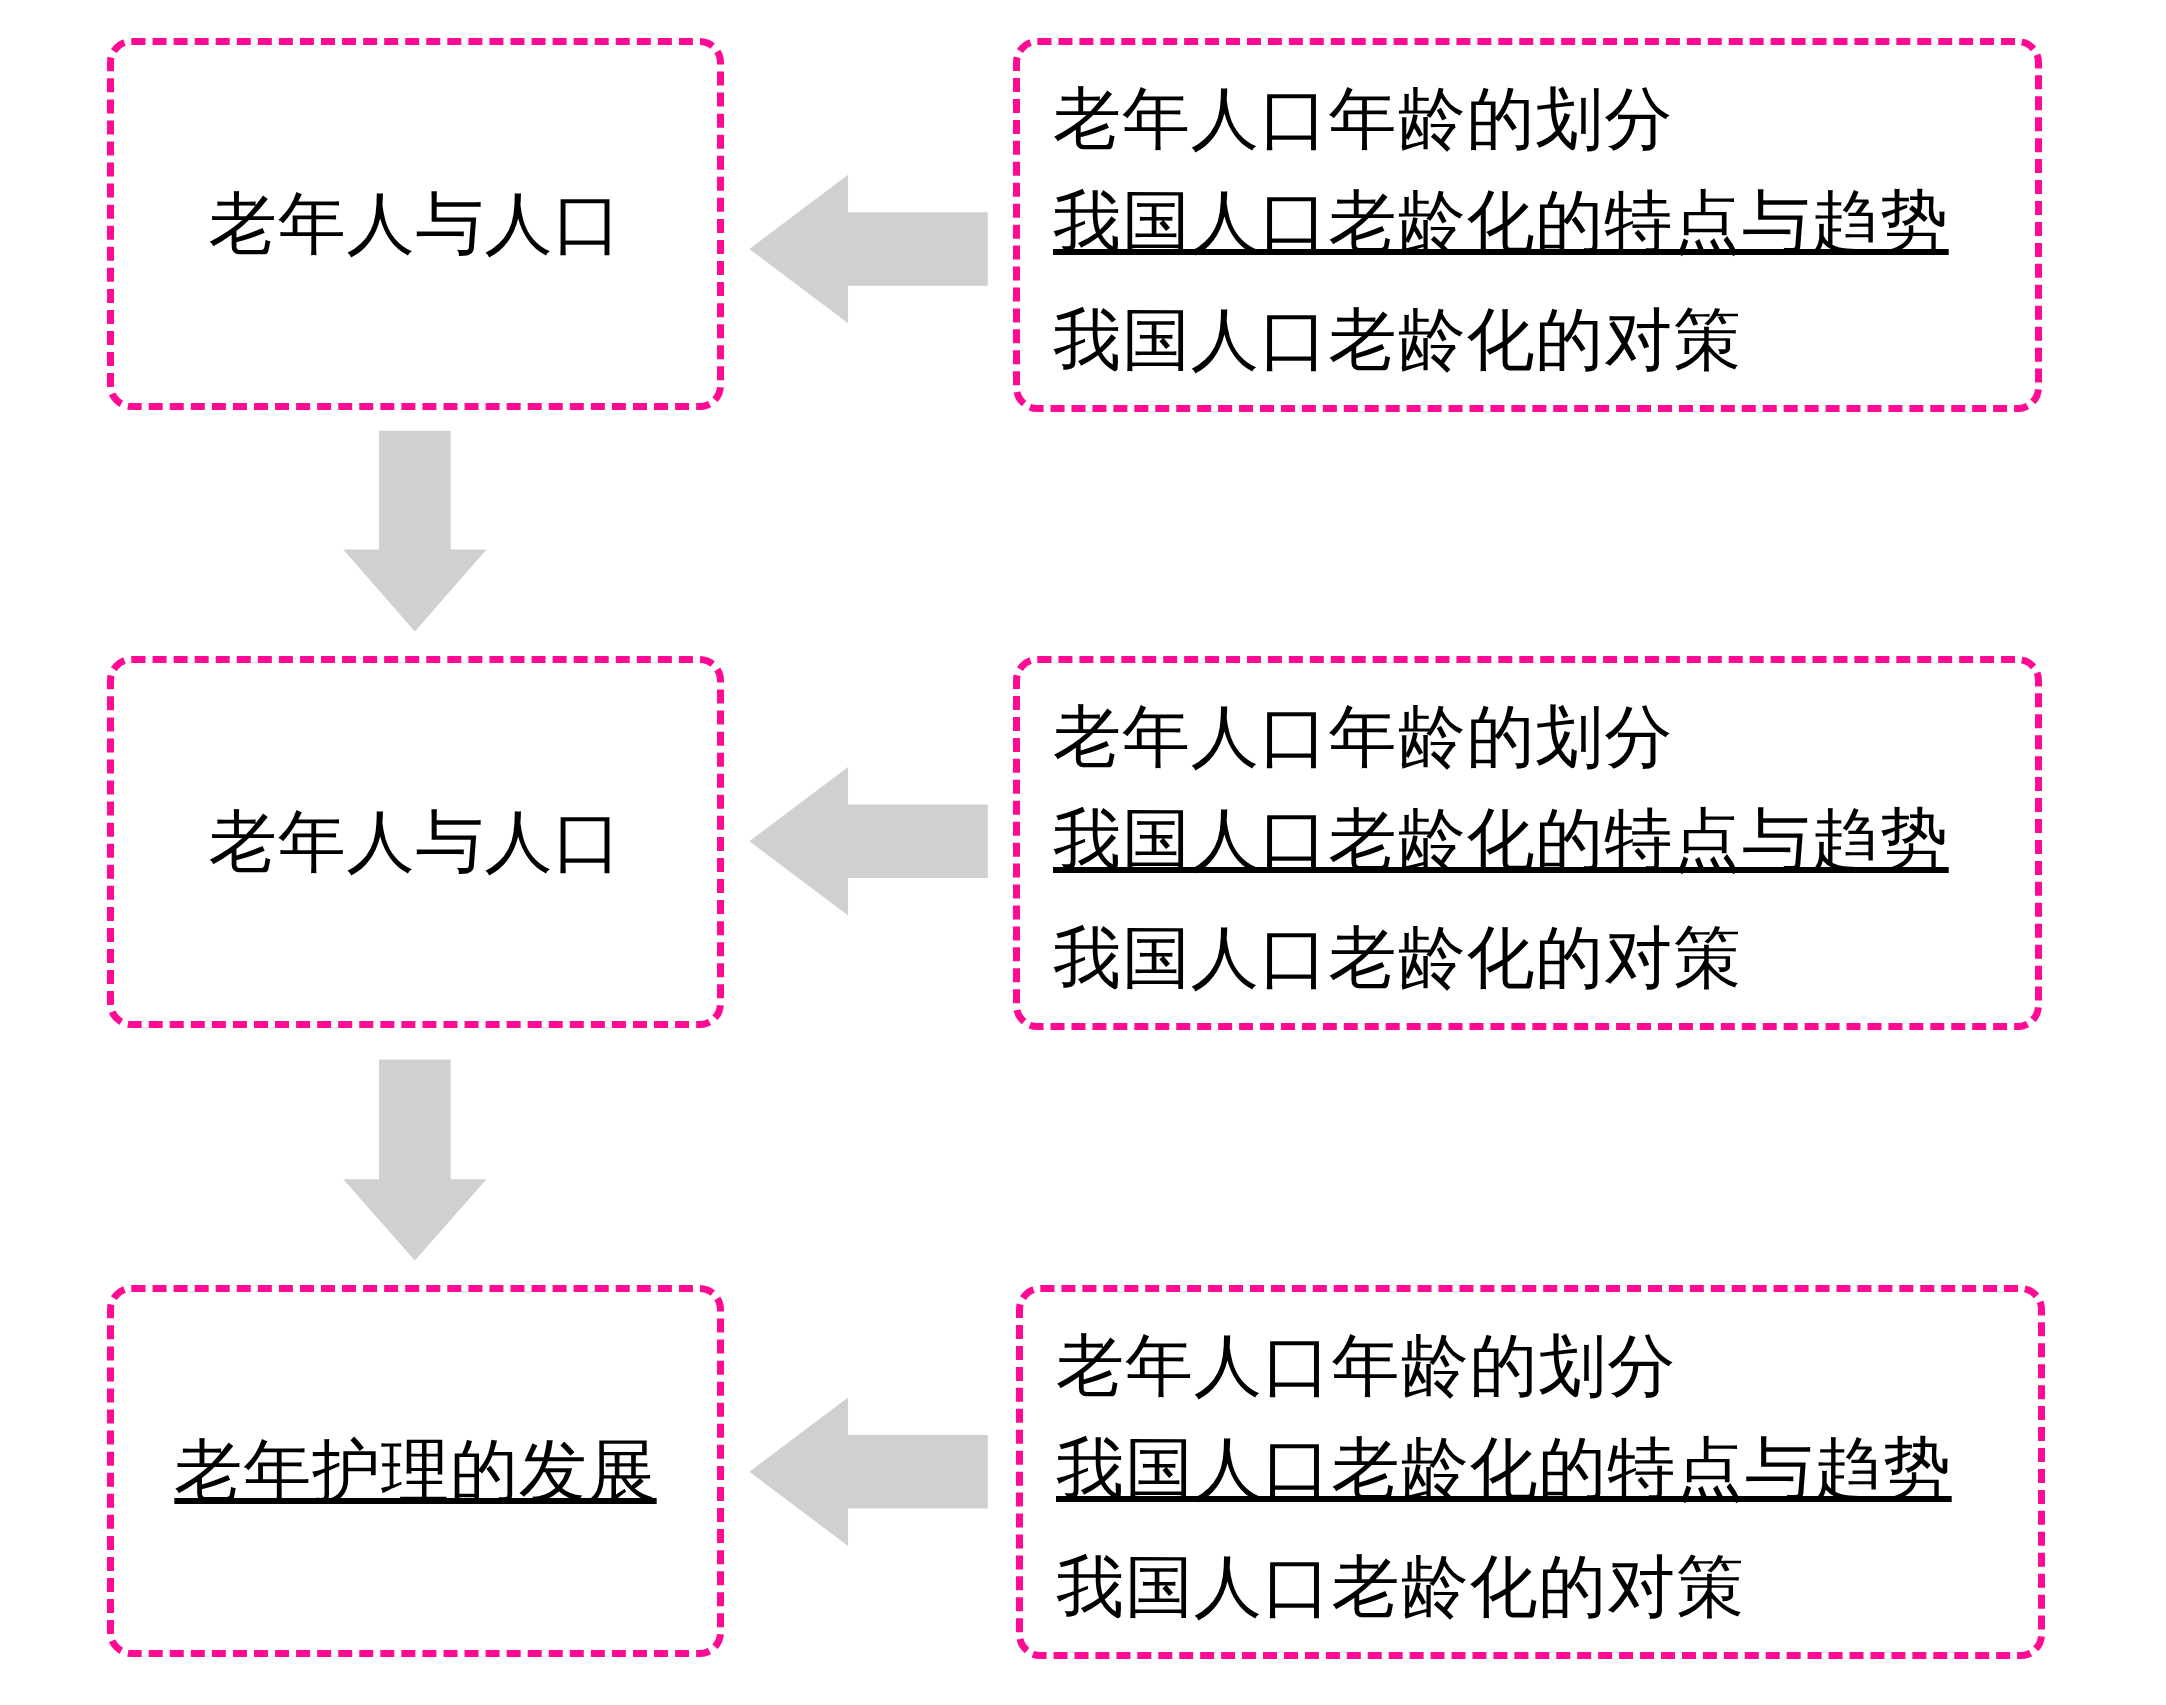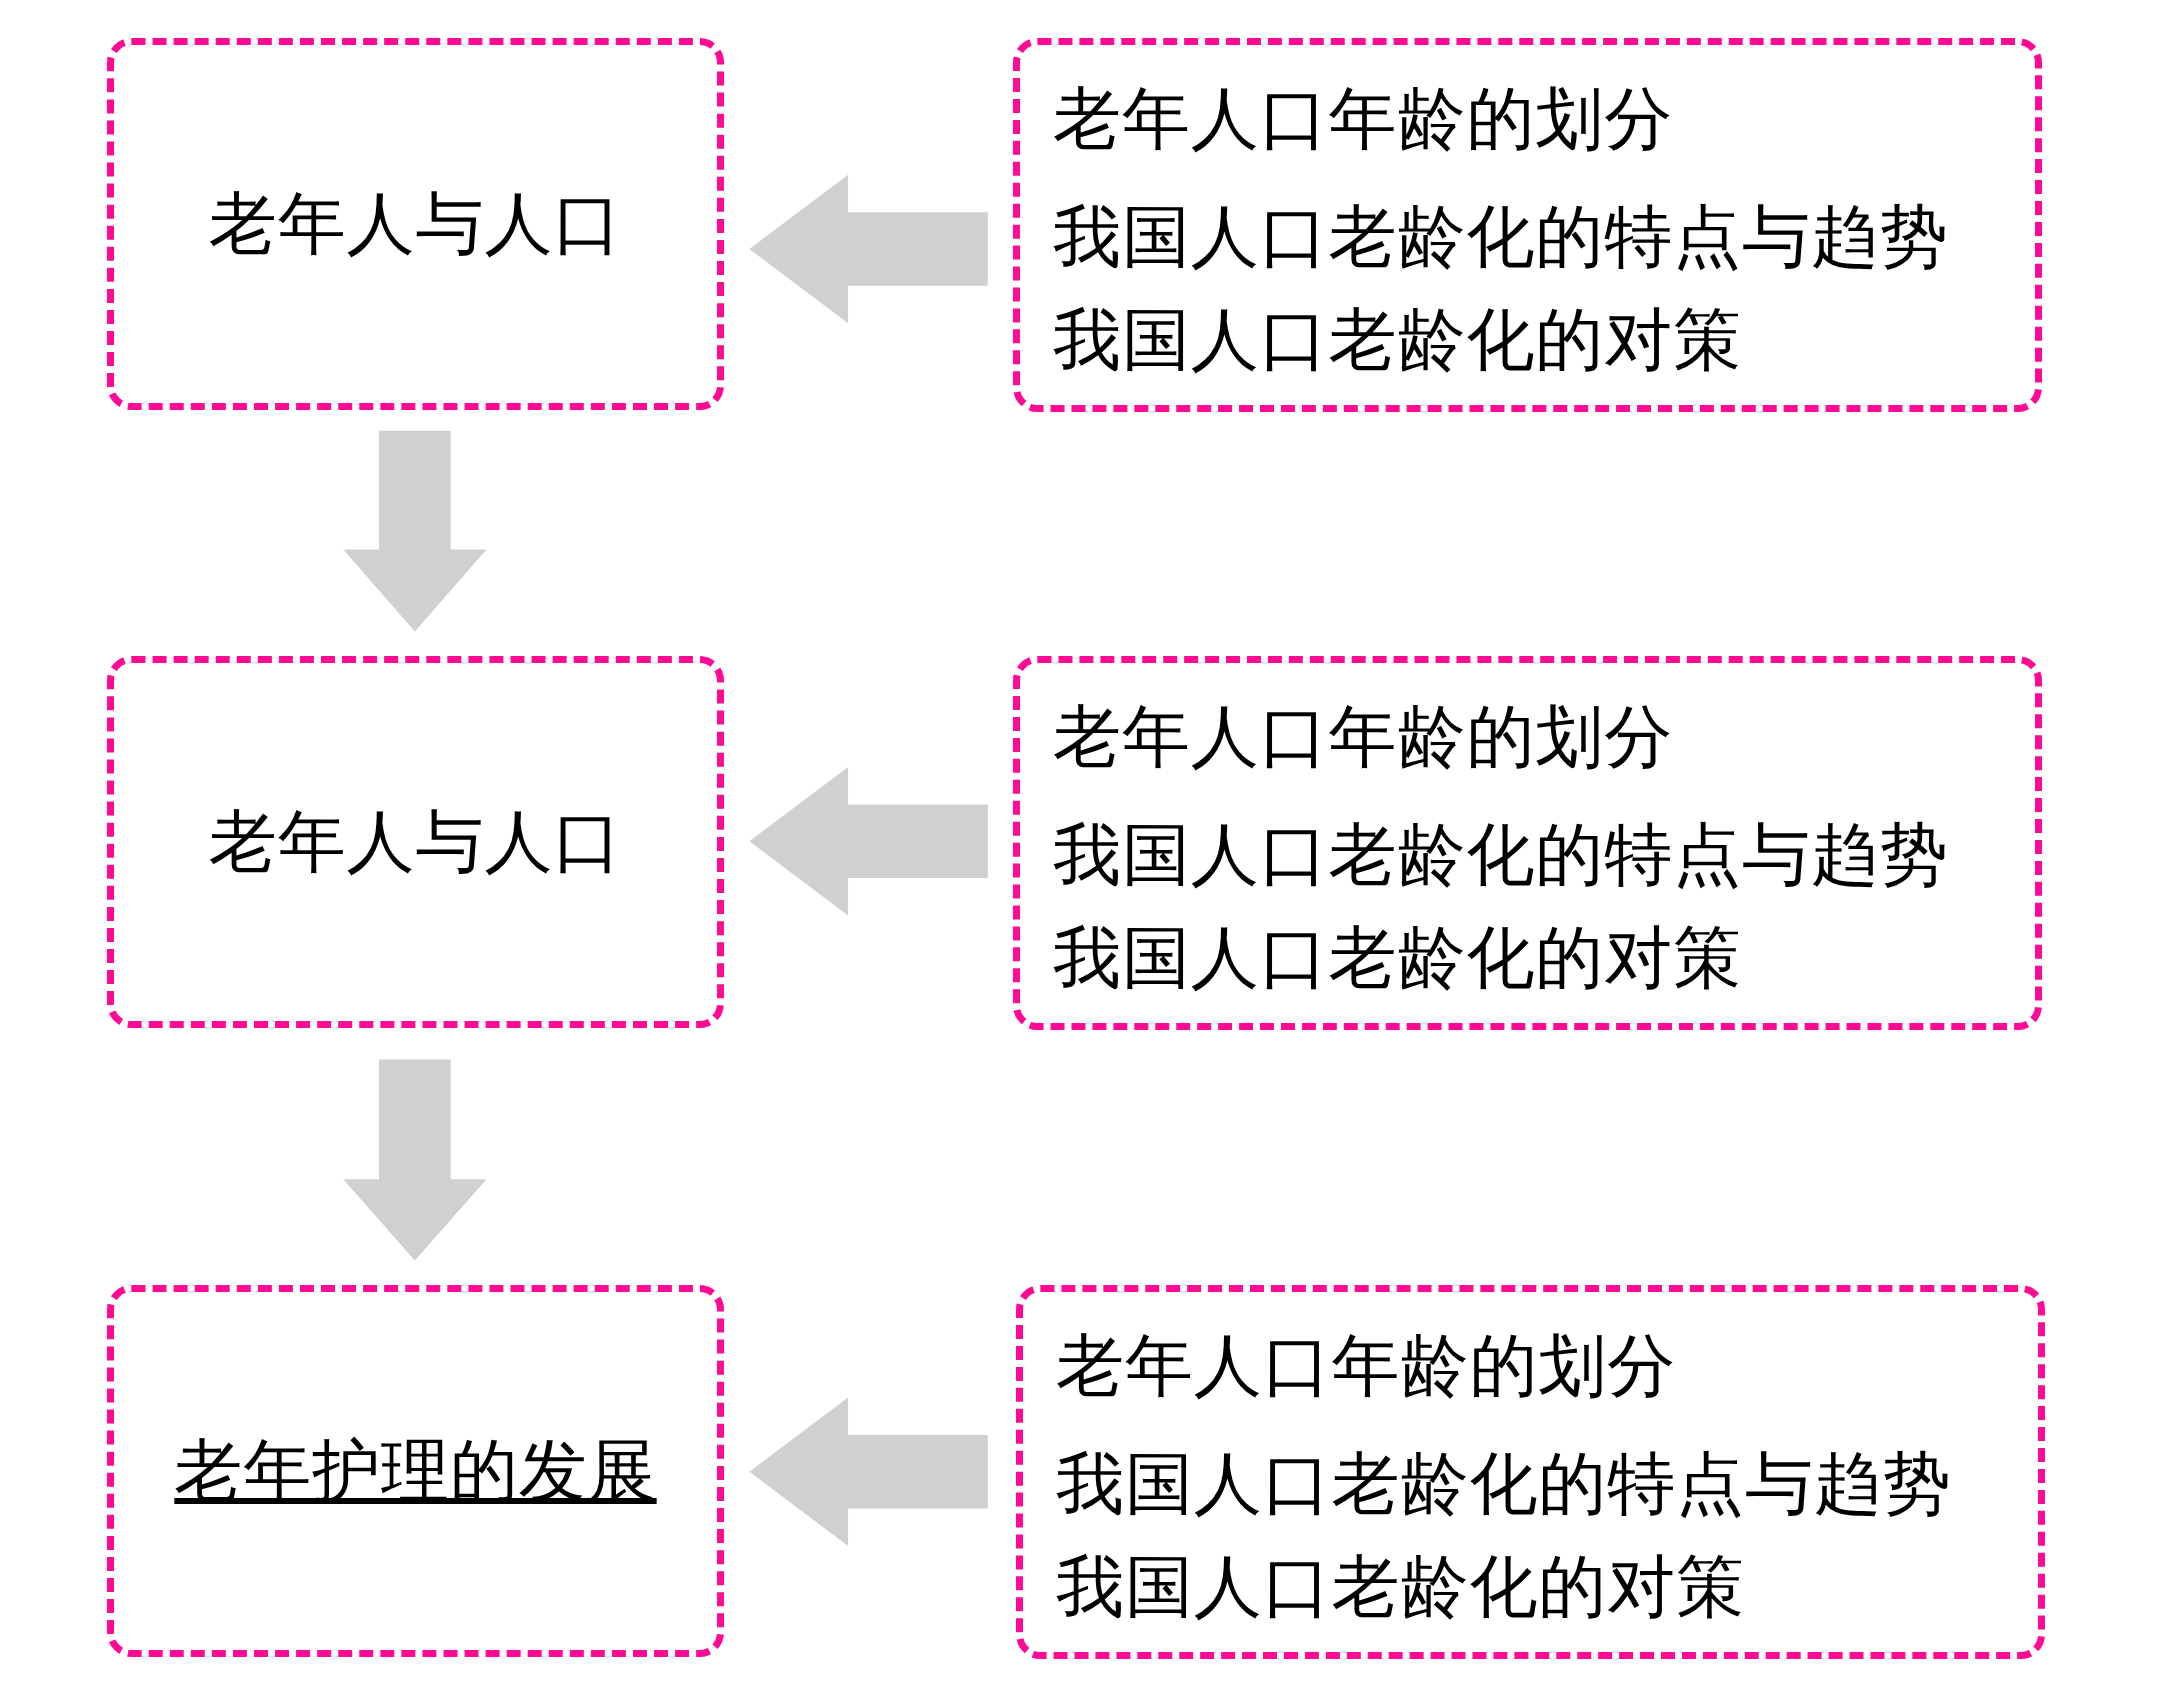--- a/index.html
+++ b/index.html
@@ -5,21 +5,21 @@
   html, body { margin: 0; padding: 0; background: #ffffff; }
   body { width: 2166px; height: 1706px; position: relative; overflow: hidden;
          font-family: "DejaVu Sans", "Liberation Sans", sans-serif; color: #000; }
   .box { position: absolute; box-sizing: border-box; border: 7.9px dashed #FF0A92; border-radius: 24.5px; background: #fff; }
   .left-box { left: 107px; width: 617px; height: 372px; display: flex; flex-direction: column;
               align-items: center; justify-content: center; text-align: center; }
   .left-box .title-line { font-size: 68px; line-height: 108px; white-space: nowrap; letter-spacing: 0.9px; }
   .right-box { left: 1013px; width: 1029px; height: 374px; }
   .right-box .topic { position: absolute; left: 33px; font-size: 68px; line-height: 87px; white-space: nowrap; letter-spacing: 0.9px; }
   .right-box .topic.t0 { top: 30px; text-align: center; }
-  .right-box .topic.t1 { top: 148px; }
+  .right-box .topic.t1 { top: 133px; text-decoration: underline; }
   .right-box .topic.t2 { top: 251px; }
   svg.arrows { position: absolute; left: 0; top: 0; width: 2166px; height: 1706px; pointer-events: none; }
   svg.arrows polygon { fill: #D0D0D0; }
 </style>
 </head>
 <body style="color: rgb(0, 0, 0);">
 
 <svg class="arrows" viewBox="0 0 2480 1953">
   <polygon points="434,493 516,493 516,629 557,629 475,723 393,629 434,629" style="fill: rgb(208, 208, 208);"></polygon>
   <polygon points="434,1213 516,1213 516,1350 557,1350 475,1443 393,1350 434,1350" style="fill: rgb(208, 208, 208);"></polygon>

